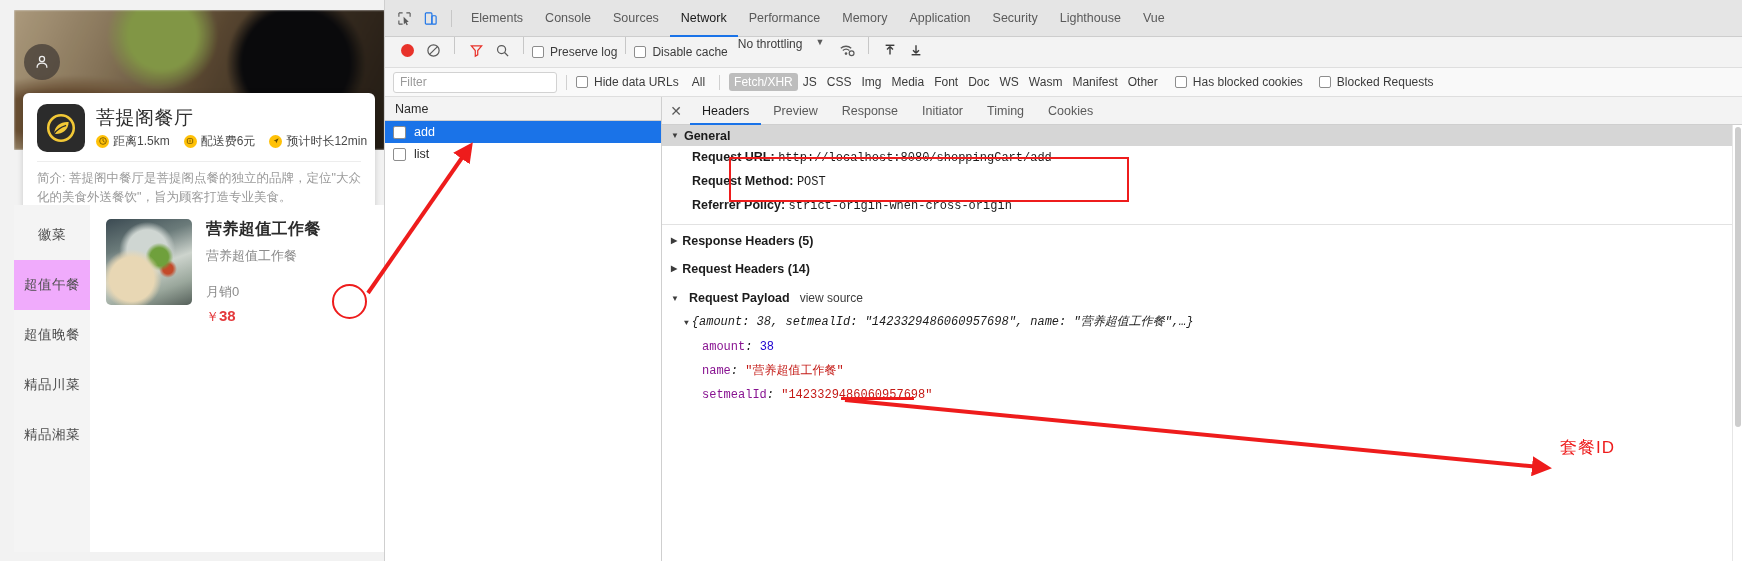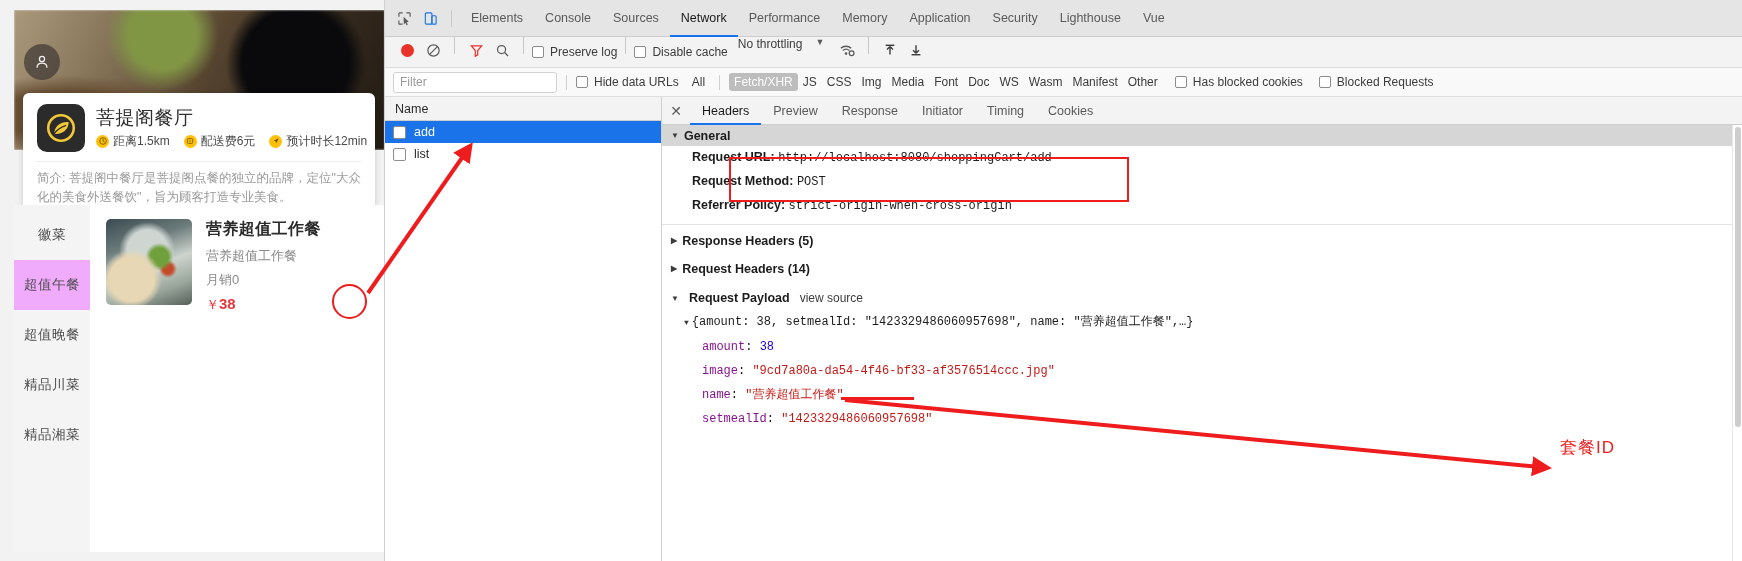--- a/index.html
+++ b/index.html
@@ -87,21 +87,21 @@
       radial-gradient(circle at 30% 70%, #e8d7b4 0 22px, rgba(232,215,180,0) 30px),
       radial-gradient(circle at 62% 44%, #6fa03c 0 9px, rgba(111,160,60,0) 14px),
       radial-gradient(circle at 72% 58%, #c44a2a 0 5px, rgba(196,74,42,0) 9px),
       radial-gradient(circle at 48% 36%, #cfd6d2 0 20px, rgba(207,214,210,0) 28px),
       linear-gradient(160deg, #3b4a52 0%, #6b7b7a 30%, #cdd4cd 55%, #9aa79c 78%, #55605a 100%);
     filter: blur(.7px);
   }
   .dish-info { flex: 1 1 auto; min-width: 0; }
   .dish-title { font-size: 16px; font-weight: bold; color: #2b2b2b; letter-spacing: .4px; }
   .dish-sub { font-size: 13px; color: #8b8b8b; margin-top: 7px; }
-  .dish-sold { font-size: 13px; color: #8b8b8b; margin-top: 6px; }
+  .dish-sold { font-size: 13px; color: #8b8b8b; margin-top: 18px; }
   .dish-price { font-size: 13px; color: #e4393c; margin-top: 6px; }
   .dish-price b { font-size: 15px; }
   .add-ring {
     position: absolute; left: 332px; top: 284px;
     width: 35px; height: 35px; border-radius: 50%;
     border: 2.5px solid #ee1c1c;
     pointer-events: none;
   }
 
   
@@ -192,21 +192,21 @@
   .pay-head { display: flex; align-items: center; gap: 10px; padding-left: 9px; height: 24px; }
   .view-src { font-size: 12px; color: #3c3c3c; }
   .code {
     font-family: "Liberation Mono", monospace; font-size: 12px;
     padding-left: 22px; line-height: 24px; white-space: nowrap;
   }
   .code.ind { padding-left: 40px; }
   .c-key { color: #881391; }
   .c-num { color: #1c00cf; }
   .c-str { color: #c41a16; }
-  .c-plain { color: #1c1c1c; }
+  .c-plain { color: #1c1c1c; font-style: italic; }
 
   .vscroll {
     position: absolute; right: 0; top: 28px; bottom: 0; width: 10px;
     background: #fff; border-left: 1px solid #e6e6e6;
   }
   .vthumb { position: absolute; left: 2px; top: 2px; width: 6px; height: 300px; background: #cdcdcd; border-radius: 3px; }
 
   
   .anno { position: absolute; pointer-events: none; }
   .anno-box { border: 2.5px solid #ee1c1c; }
@@ -483,23 +483,20 @@
           <span class="view-src">view source</span>
         </div>
 
         <div class="code">
           <span class="tri" style="margin-right:3px">▼</span><span class="c-plain">{amount: 38, setmealId: "1423329486060957698", name: "营养超值工作餐",…}</span>
         </div>
         <div class="code ind">
           <span class="c-key">amount</span><span class="c-plain">: </span><span class="c-num">38</span>
         </div>
         <div class="code ind">
-          <span class="c-key">image</span><span class="c-plain">: </span><span class="c-str">"9cd7a80a-da54-4f46-bf33-af3576514ccc.jpg"</span>
-        </div>
-        <div class="code ind">
           <span class="c-key">name</span><span class="c-plain">: </span><span class="c-str">"营养超值工作餐"</span>
         </div>
         <div class="code ind">
           <span class="c-key">setmealId</span><span class="c-plain">: </span><span class="c-str">"1423329486060957698"</span>
         </div>
 
         <div class="vscroll">
           <div class="vthumb"></div>
         </div>
       </div>

